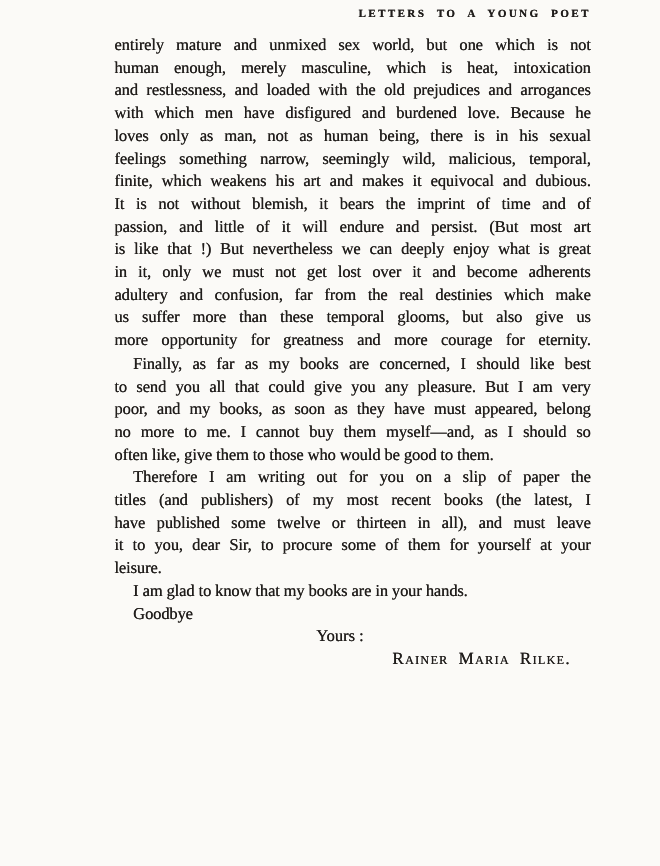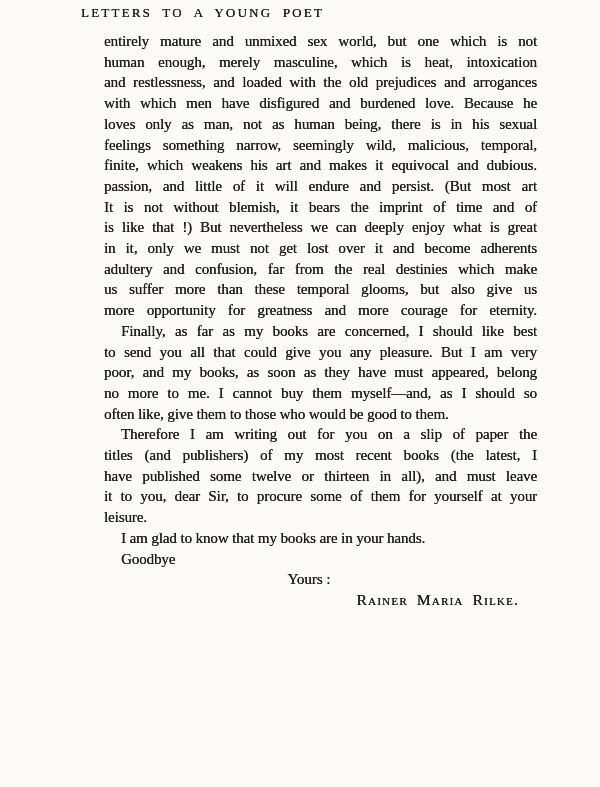--- a/index.html
+++ b/index.html
@@ -13,23 +13,23 @@
     background: #fbfaf7;
     font-family: "Liberation Serif", "DejaVu Serif", serif;
     color: #211e1c;
     overflow: hidden;
   }
   .running-header {
     position: absolute;
     top: 6px;
     left: 81px;
     width: 456px;
-    text-align: left;
-    font-size: 13px;
-    font-weight: 400;
+    text-align: right;
+    font-size: 10px;
+    font-weight: 700;
     letter-spacing: 2.2px;
     word-spacing: 5px;
     line-height: 14px;
     text-shadow: 0.2px 0 0 currentColor;
   }
   .column {
     position: absolute;
     top: 31px;
     left: 81px;
     width: 456px;
@@ -89,22 +89,22 @@
 
   <div class="column">
     <div id="letter-body">
         <div class="line">entirely mature and unmixed sex world, but one which is not</div>
         <div class="line">human enough, merely masculine, which is heat, intoxication</div>
         <div class="line">and restlessness, and loaded with the old prejudices and arrogances</div>
         <div class="line">with which men have disfigured and burdened love. Because he</div>
         <div class="line">loves only as man, not as human being, there is in his sexual</div>
         <div class="line">feelings something narrow, seemingly wild, malicious, temporal,</div>
         <div class="line">finite, which weakens his art and makes it equivocal and dubious.</div>
+        <div class="line">It is not without blemish, it bears the imprint of time and of</div>
         <div class="line">passion, and little of it will endure and persist. (But most art</div>
-        <div class="line">It is not without blemish, it bears the imprint of time and of</div>
         <div class="line">is like that !) But nevertheless we can deeply enjoy what is great</div>
         <div class="line">in it, only we must not get lost over it and become adherents</div>
         <div class="line">adultery and confusion, far from the real destinies which make</div>
         <div class="line">us suffer more than these temporal glooms, but also give us</div>
         <div class="line">more opportunity for greatness and more courage for eternity.</div>
         <div class="line indent">Finally, as far as my books are concerned, I should like best</div>
         <div class="line">to send you all that could give you any pleasure. But I am very</div>
         <div class="line">poor, and my books, as soon as they have must appeared, belong</div>
         <div class="line">no more to me. I cannot buy them myself—and, as I should so</div>
         <div class="line final">often like, give them to those who would be good to them.</div>

